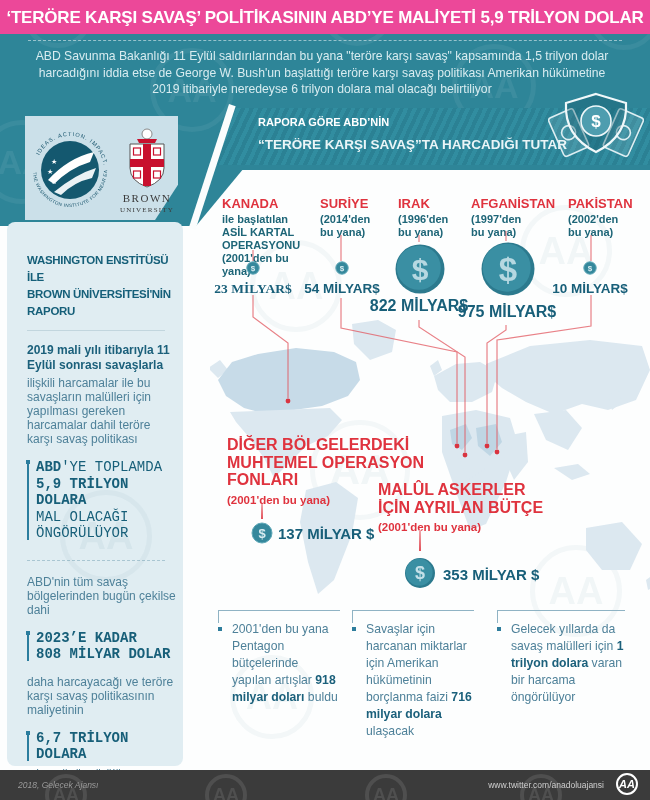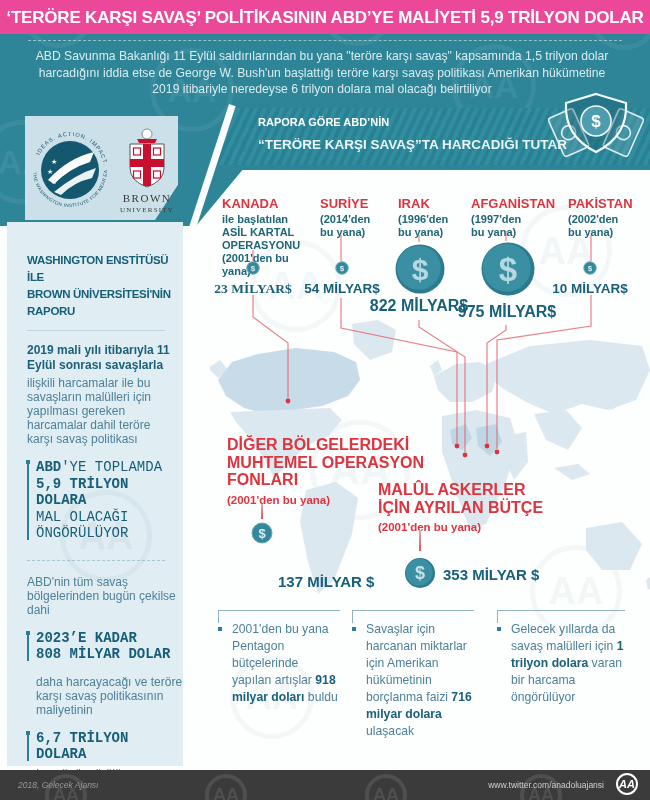--- a/index.html
+++ b/index.html
@@ -20,21 +20,21 @@
           background:repeating-linear-gradient(115deg,#318DA0 0 4px,#2B8194 4px 8px);
           clip-path:polygon(26px 0,100% 0,100% 100%,6px 100%);}
   .banner .b1{position:absolute;left:48px;top:8px;font-size:11px;font-weight:bold;color:#FFFFFF;}
   .banner .b2{position:absolute;left:48px;top:29px;font-size:13.5px;font-weight:bold;color:#EAF5F7;}
   .white-gap{position:absolute;left:229px;top:104px;width:7px;height:130px;background:#FBFDFD;
              transform:rotate(18deg);transform-origin:top left;}
   
   .logo-panel{position:absolute;left:25px;top:116px;width:153px;height:104px;background:#CBE0E9;
               clip-path:polygon(0 0,100% 0,100% 66%,85% 100%,0 100%);}
   .side-panel{position:absolute;left:7px;top:222px;width:176px;height:544px;background:#E0EDF2;
-              box-sizing:border-box;padding:30px 4px 0 20px;color:#4E8199;}
+              box-sizing:border-box;padding:30px 4px 0 20px;color:#4E8199;border-radius:8px;}
   .side-panel .rtitle{font-size:11.5px;font-weight:bold;color:#155F79;line-height:17px;
                       letter-spacing:-0.3px;white-space:pre-line;}
   .side-panel hr.solid{border:none;border-top:1px solid #C2D6DE;margin:10px 14px 0 0;}
   .side-panel hr.dashed{border:none;border-top:1px dashed #A9C6D2;margin:18px 14px 0 0;}
   .sp-bold{font-size:12px;font-weight:bold;color:#1B607B;line-height:15px;margin-top:12px;width:150px;}
   .sp-body{font-size:12px;line-height:14px;margin-top:3px;width:152px;}
   .stat{position:relative;margin-top:13px;padding-left:9px;color:#175F79;font-size:14px;line-height:16.5px;font-family:Liberation Mono, monospace;}
   .stat::before{content:'';position:absolute;left:0;top:3px;bottom:2px;width:2px;background:#2B7D9E;}
   .stat::after{content:'';position:absolute;left:-1px;top:1px;width:4px;height:4px;background:#2B7D9E;}
   .stat .b{font-weight:bold;}
@@ -160,21 +160,21 @@
       <span class="b">5,9 TRİLYON DOLARA</span><br>
       <span>MAL OLACAĞI</span><br>
       <span>ÖNGÖRÜLÜYOR</span>
     </div>
     <hr class="dashed">
     <div class="sp-body" style="margin-top:14px;">ABD'nin tüm savaş bölgelerinden bugün çekilse dahi</div>
     <div class="stat">
       <span class="b">2023’E KADAR</span><br>
       <span class="b">808 MİLYAR DOLAR</span>
     </div>
-    <div class="sp-body" style="margin-top:12px;margin-left:9px;">daha harcayacağı ve teröre karşı savaş politikasının maliyetinin</div>
+    <div class="sp-body" style="margin-top:12px;">daha harcayacağı ve teröre karşı savaş politikasının maliyetinin</div>
     <div class="stat">
       <span class="b">6,7 TRİLYON DOLARA</span>
     </div>
     <div class="sp-body" style="margin-top:4px;">çıkacağı öngörülüyor</div>
   </div>
 
   <span class="wm on-light" style="left:250px;top:240px;width:92px;height:92px;font-size:38px;">AA</span>
   <span class="wm on-light" style="left:520px;top:205px;width:92px;height:92px;font-size:38px;">AA</span>
   <span class="wm on-light" style="left:310px;top:420px;width:100px;height:100px;font-size:42px;">AA</span>
   <span class="wm on-light" style="left:60px;top:490px;width:92px;height:92px;font-size:38px;">AA</span>
@@ -287,21 +287,21 @@
     <div class="ct">DİĞER BÖLGELERDEKİ
 MUHTEMEL OPERASYON
 FONLARI</div>
     <div class="cp">(2001'den bu yana)</div>
   </div>
   <div class="vline" style="left:261px;top:504px;height:15px;"></div>
   <svg class="coin" style="left:251px;top:522px;" width="22" height="22" viewBox="0 0 22 22">
     <circle cx="11" cy="11" r="10" fill="#35889C" stroke="#5FA8B8" stroke-width="1"></circle>
     <text x="11" y="15.5" text-anchor="middle" font-size="13" font-weight="bold" fill="#D8ECF1">$</text>
   </svg>
-  <div class="amt" style="left:278px;top:525px;width:120px;text-align:left;font-size:15px;margin-top:48px;">137 MİLYAR $</div>
+  <div class="amt" style="left:278px;top:525px;width:120px;text-align:left;font-size:15px;">137 MİLYAR $</div>
 
   <div class="callout" style="left:378px;top:481px;">
     <div class="ct">MALÛL ASKERLER
 İÇİN AYRILAN BÜTÇE</div>
     <div class="cp">(2001'den bu yana)</div>
   </div>
   <div class="vline" style="left:419px;top:530px;height:21px;"></div>
   <svg class="coin" style="left:404px;top:557px;" width="32" height="32" viewBox="0 0 32 32">
     <circle cx="16" cy="16" r="15" fill="#2C7A8E"></circle>
     <circle cx="15.2" cy="15.2" r="13.4" fill="#3A8FA3"></circle>

